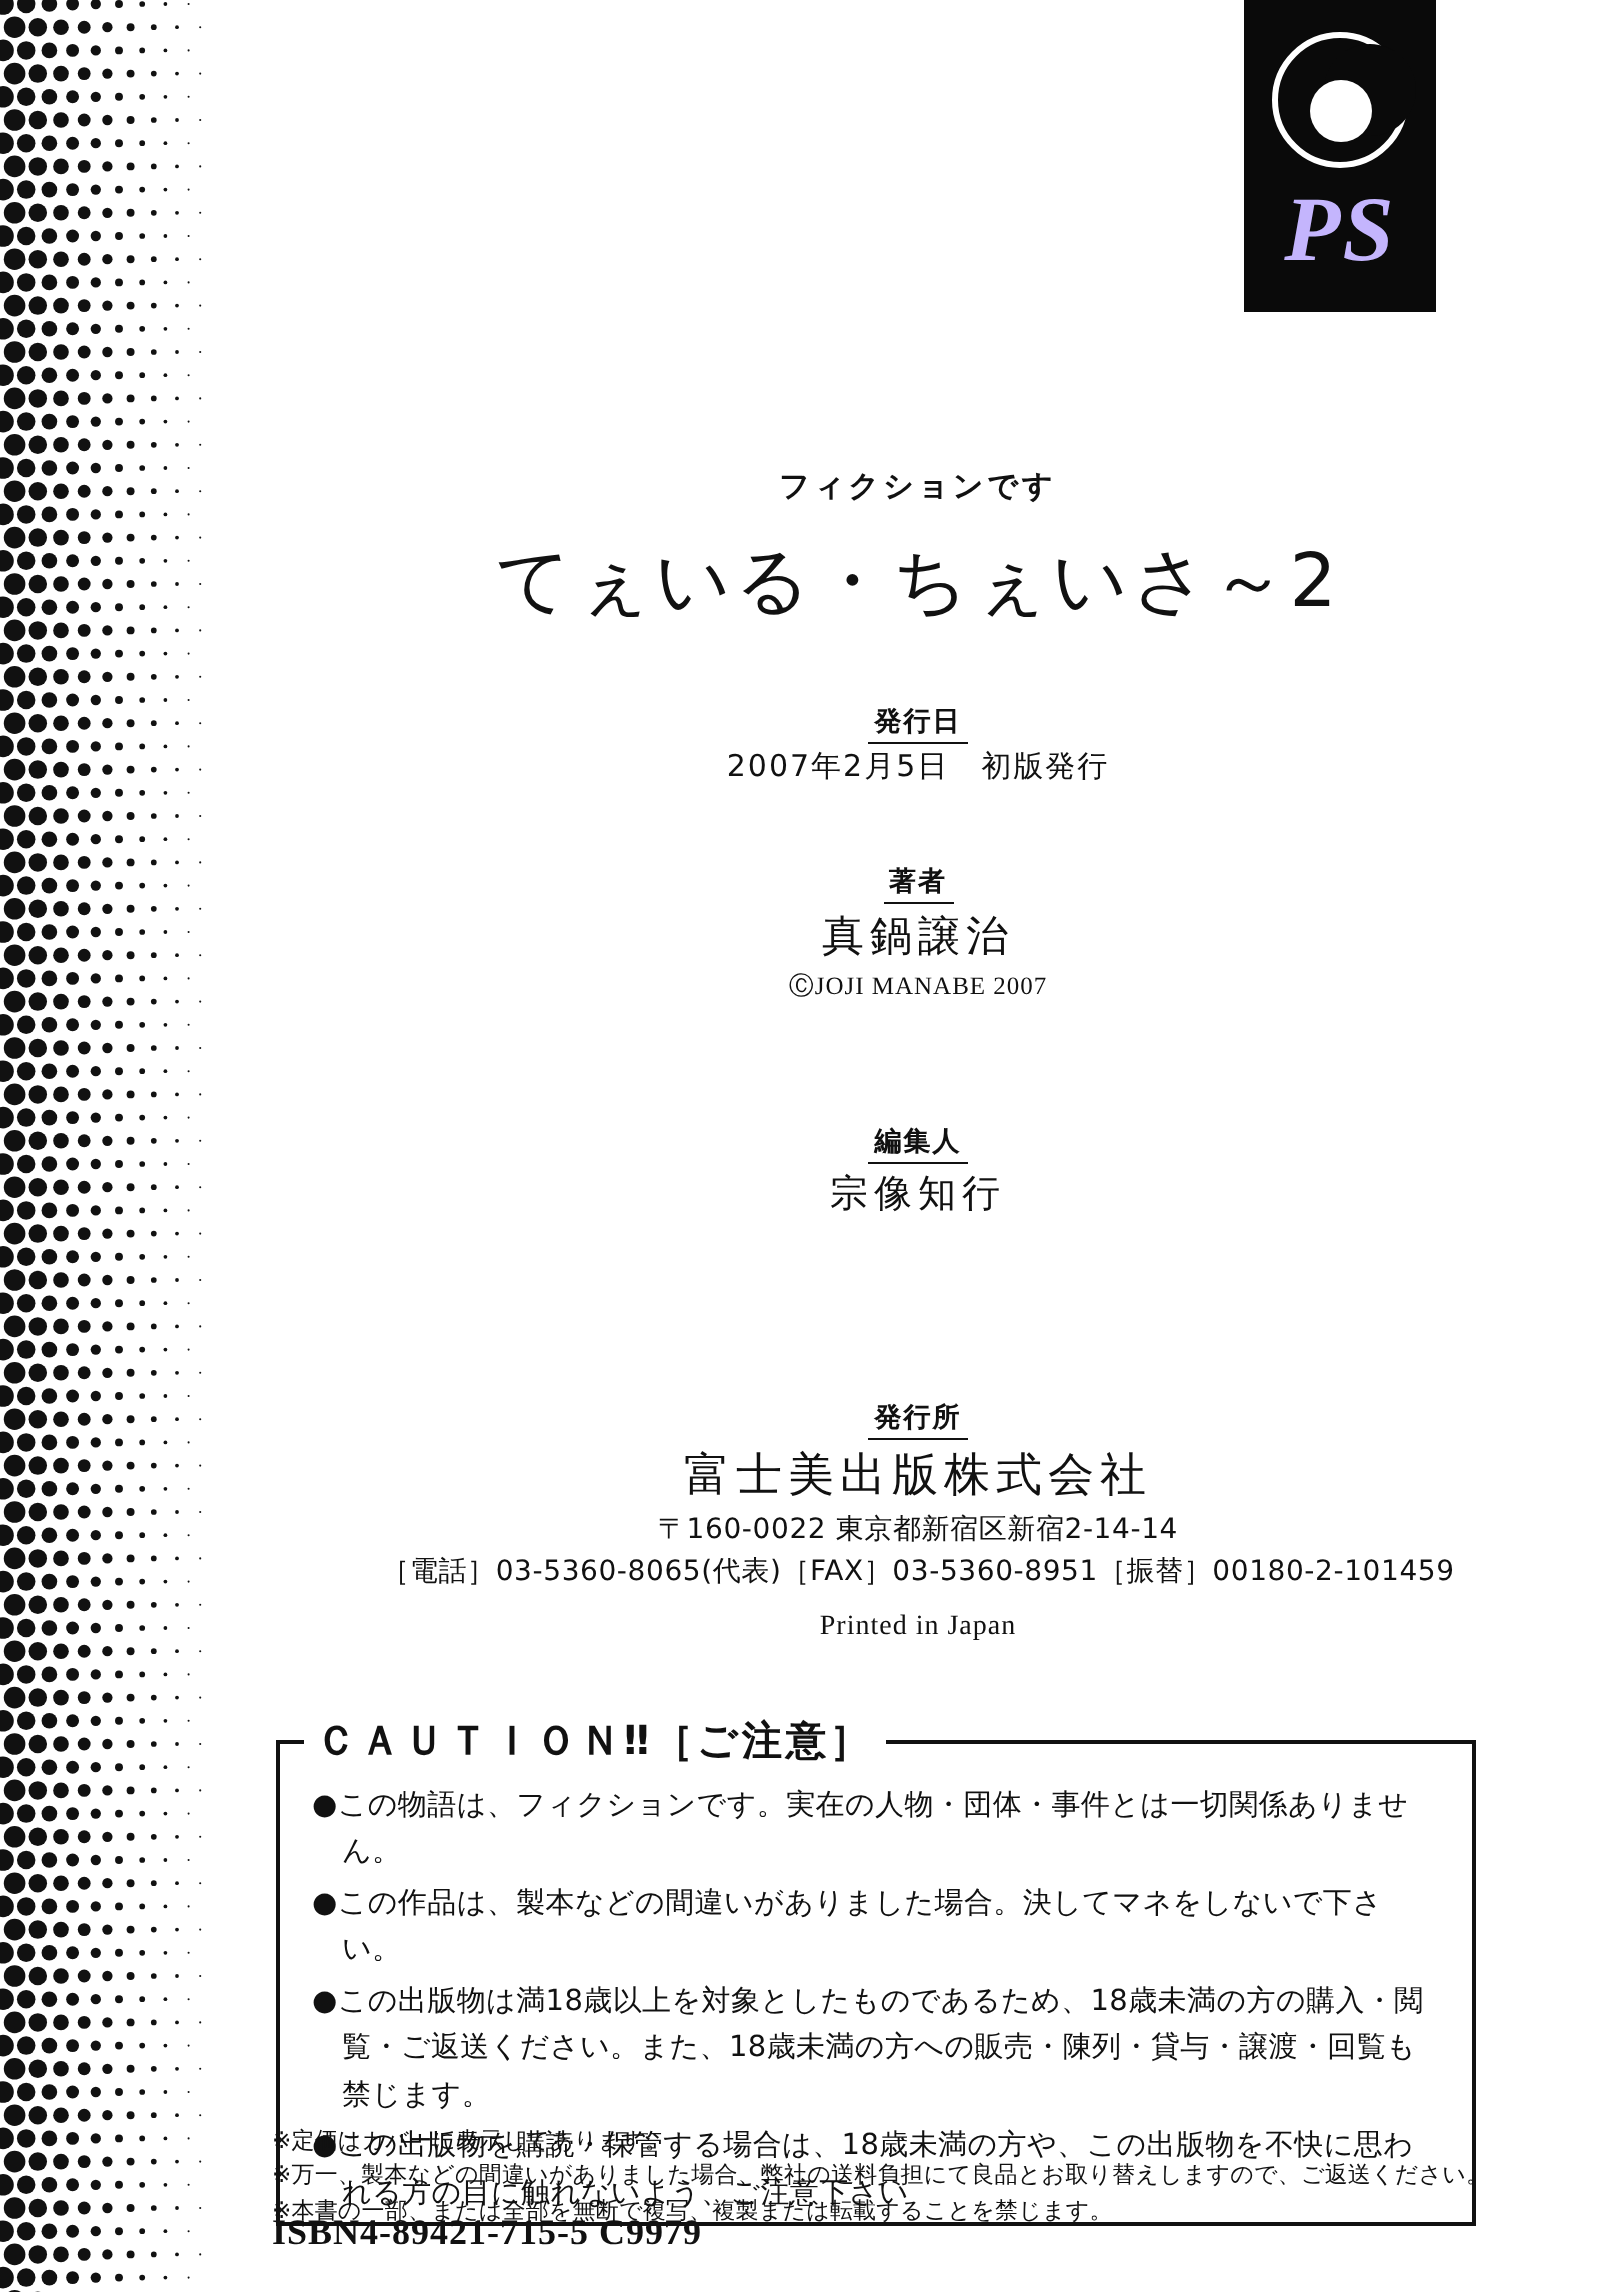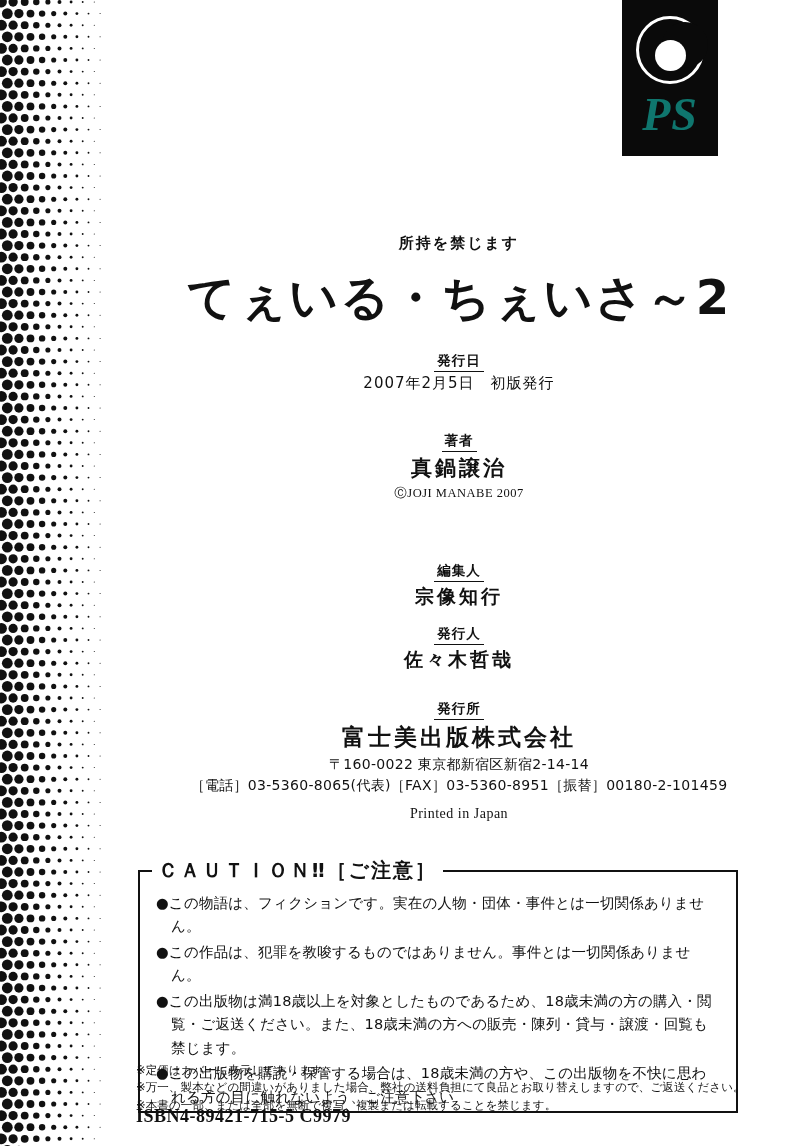--- a/index.html
+++ b/index.html
@@ -61,21 +61,21 @@
     height: 46px;
     border-radius: 50%;
     background: #0a0a0a;
   }
   .ps-logo .ps-text {
     position: absolute;
     left: 0;
     right: 0;
     top: 88px;
     text-align: center;
-    color: #0f766e;
+    color: #c4b5fd;
     font-family: "Liberation Serif", serif;
     font-weight: bold;
     font-style: italic;
     font-size: 46px;
     letter-spacing: 1px;
   }
 
   
   .sheet {
     position: absolute;
@@ -96,22 +96,22 @@
     left: 0; right: 0;
     top: 234px;
     font-size: 15px;
     font-weight: bold;
     letter-spacing: 2px;
   }
   .book-title {
     position: absolute;
     left: 0; right: 0;
     top: 266px;
-    font-size: 48px;
-    font-weight: bold;
+    font-size: 37px;
+    font-weight: normal;
     letter-spacing: 2px;
   }
 
   .blk {
     position: absolute;
     left: 0; right: 0;
     text-align: center;
   }
   .lbl {
     font-size: 13.5px;
@@ -123,21 +123,21 @@
     display: inline-block;
     border-bottom: 1px solid #111;
     padding: 0 3px 1px 3px;
   }
   .val {
     font-size: 15px;
     letter-spacing: 1px;
   }
   .val-big {
     font-size: 21px;
-    font-weight: bold;
+    font-weight: normal;
     letter-spacing: 3px;
   }
   .copyline {
     font-size: 12.5px;
     font-family: "Liberation Serif", serif;
     letter-spacing: 0.5px;
     margin-top: 3px;
   }
   .addr {
     font-size: 14px;
@@ -1110,58 +1110,54 @@
 
 <div class="ps-logo">
   <div class="moon-outer"></div>
   <div class="moon-cut"></div>
   <div class="moon-inner"></div>
   <div class="ps-text">PS</div>
 </div>
 
 <div class="sheet">
 
-  <div class="imprint jp center">所持を禁じます</div>
+  <div class="imprint jp center">フィクションです</div>
   <div class="book-title jp center">てぇいる・ちぇいさ～2</div>
 
   <div class="blk" style="top:352px;">
     <div class="lbl jp"><span class="lbl-rule">発行日</span></div>
     <div class="val jp">2007年2月5日　初版発行</div>
   </div>
 
   <div class="blk" style="top:432px;">
     <div class="lbl jp"><span class="lbl-rule">著者</span></div>
     <div class="val-big jp">真鍋譲治</div>
     <div class="copyline">ⒸJOJI MANABE 2007</div>
   </div>
 
   <div class="blk" style="top:562px;">
     <div class="lbl jp"><span class="lbl-rule">編集人</span></div>
     <div class="val-big jp" style="font-size:19px;">宗像知行</div>
   </div>
 
-  <div class="blk" style="top:625px;">
-    <div class="lbl jp"><span class="lbl-rule">発行人</span></div>
-    <div class="val-big jp" style="font-size:19px;">佐々木哲哉</div>
-  </div>
 
   <div class="blk" style="top:700px;">
     <div class="lbl jp"><span class="lbl-rule">発行所</span></div>
     <div class="val-big jp" style="font-size:23px;">富士美出版株式会社</div>
     <div class="addr jp">〒160-0022 東京都新宿区新宿2-14-14</div>
     <div class="addr jp">［電話］03-5360-8065(代表)［FAX］03-5360-8951［振替］00180-2-101459</div>
   </div>
 
   <div class="blk printed" style="top:806px;">Printed in Japan</div>
 
   <div class="caution-wrap">
     <div class="caution-head jp">ＣＡＵＴＩＯＮ‼［ご注意］</div>
     <div class="caution-box">
       <div class="caution-item jp">●この物語は、フィクションです。実在の人物・団体・事件とは一切関係ありません。</div>
-      <div class="caution-item jp">●この作品は、犯罪を教唆するものではありません。事件とは一切関係ありません。</div>
+      <div class="caution-item jp">●この作品は、製本などの間違いがありました場合。決してマネをしないで下さい。</div>
       <div class="caution-item jp">●この出版物は満18歳以上を対象としたものであるため、18歳未満の方の購入・閲覧・ご返送ください。また、18歳未満の方への販売・陳列・貸与・譲渡・回覧も禁じます。</div>
       <div class="caution-item jp">●この出版物を購読・保管する場合は、18歳未満の方や、この出版物を不快に思われる方の目に触れないよう、ご注意下さい</div>
     </div>
   </div>
 
   <div class="notes">
     <div class="note jp">※定価はカバーに表示してあります。</div>
     <div class="note jp">※万一、製本などの間違いがありました場合、弊社の送料負担にて良品とお取り替えしますので、ご返送ください。</div>
     <div class="note jp">※本書の一部、または全部を無断で複写、複製または転載することを禁じます。</div>
   </div>

